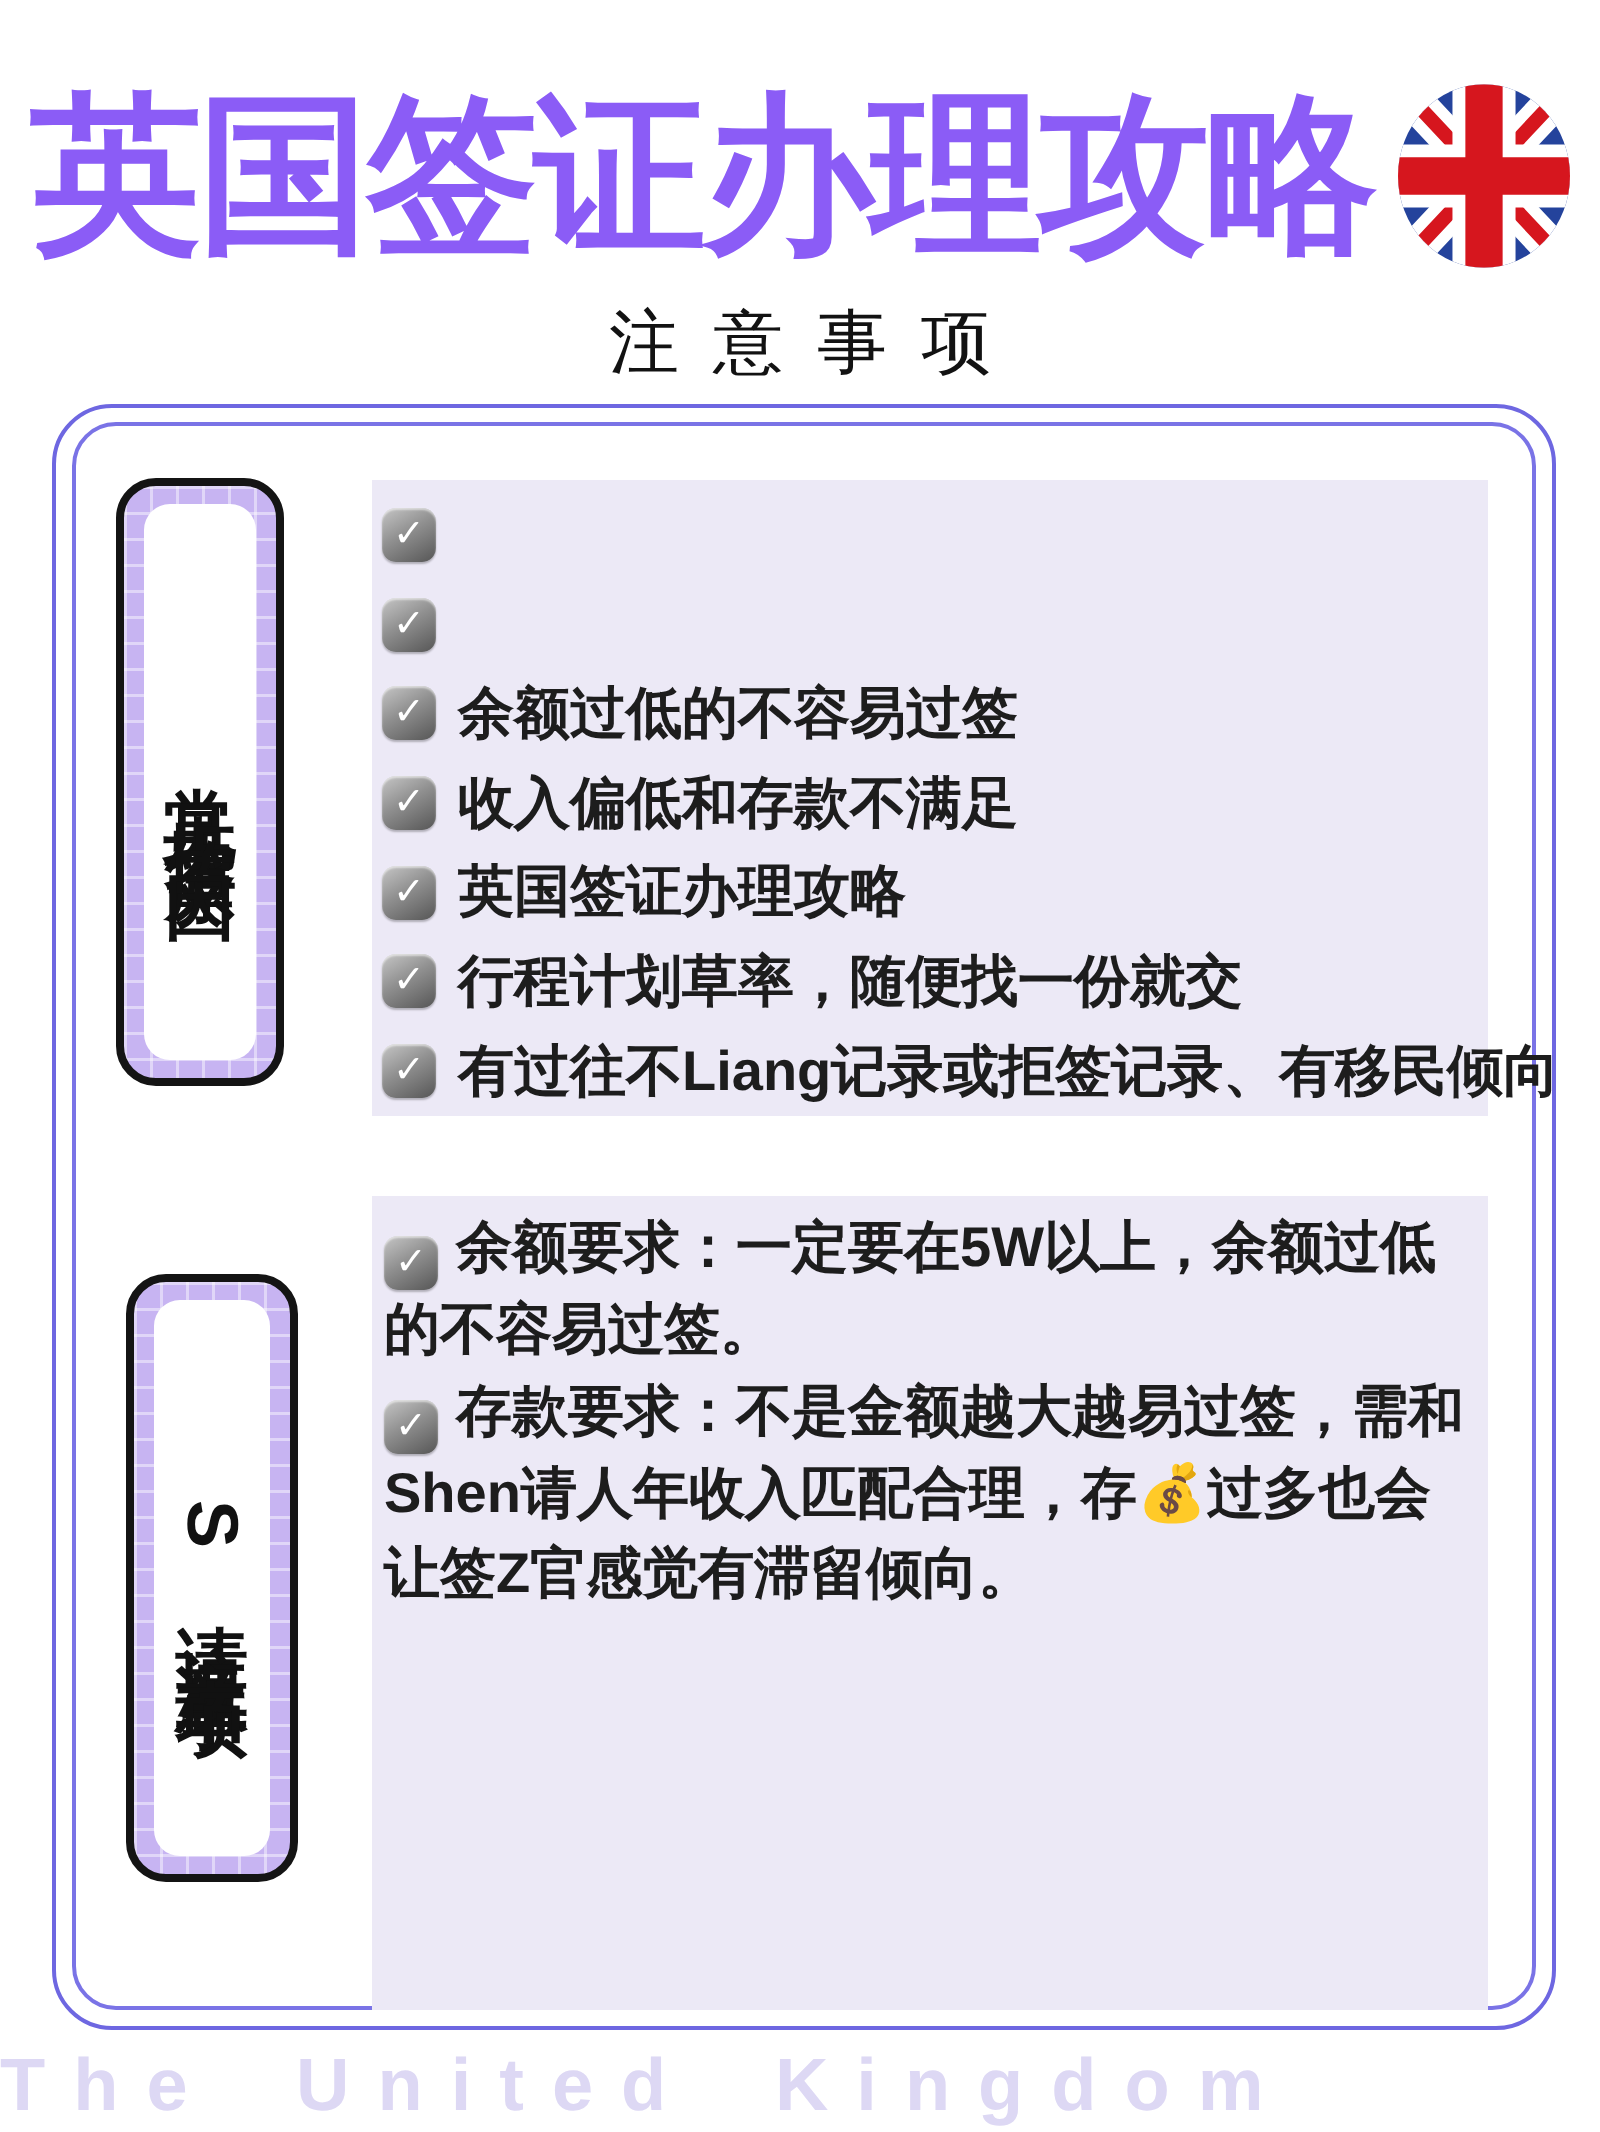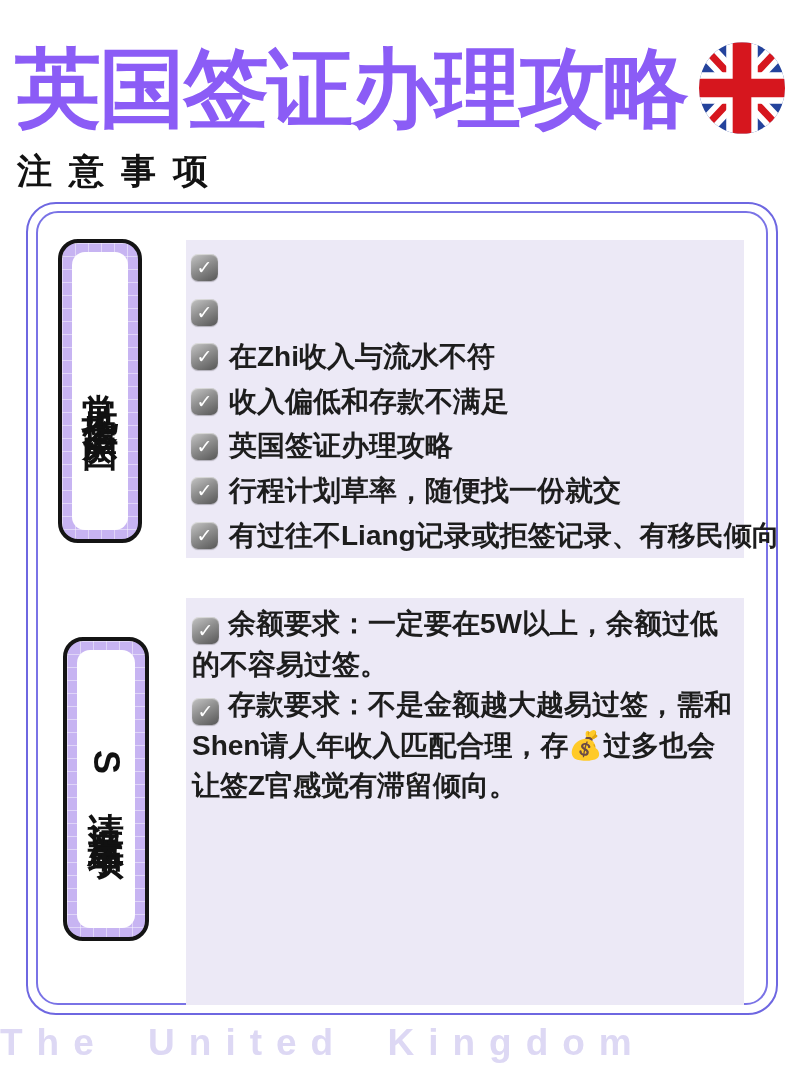--- a/index.html
+++ b/index.html
@@ -17,22 +17,22 @@
   }
   .page-title {
     color: #8b5cf6;
     font-size: 86px; font-weight: 900; letter-spacing: -2px;
     line-height: 1; white-space: nowrap;
   }
   .flag { width: 86px; height: 94px; flex: 0 0 auto; display: block; }
 
   .page-subtitle {
     position: absolute; top: 148px; left: 0; right: 0;
-    text-align: left;
-    font-size: 35px; font-weight: 700; color: #121212;
+    text-align: center;
+    font-size: 35px; font-weight: 400; color: #121212;
     letter-spacing: 17px; text-indent: 17px;
   }
 
   
   .frame-outer {
     position: absolute; left: 26px; top: 202px; width: 752px; height: 813px;
     border: 2px solid #6E67E1; border-radius: 30px;
   }
   .frame-inner {
     position: absolute; left: 36px; top: 211px; width: 732px; height: 794px;
@@ -141,21 +141,21 @@
 </div>
 <div class="panel panel-1">
     <div class="item-line">
       <span class="checkbox">✓</span>
     </div>
     <div class="item-line">
       <span class="checkbox">✓</span>
     </div>
     <div class="item-line">
       <span class="checkbox">✓</span>
-      <span>在Zhi收入与流水不符</span>
+      <span>余额过低的不容易过签</span>
     </div>
     <div class="item-line">
       <span class="checkbox">✓</span>
       <span>收入偏低和存款不满足</span>
     </div>
     <div class="item-line">
       <span class="checkbox">✓</span>
       <span>英国签证办理攻略</span>
     </div>
     <div class="item-line">

